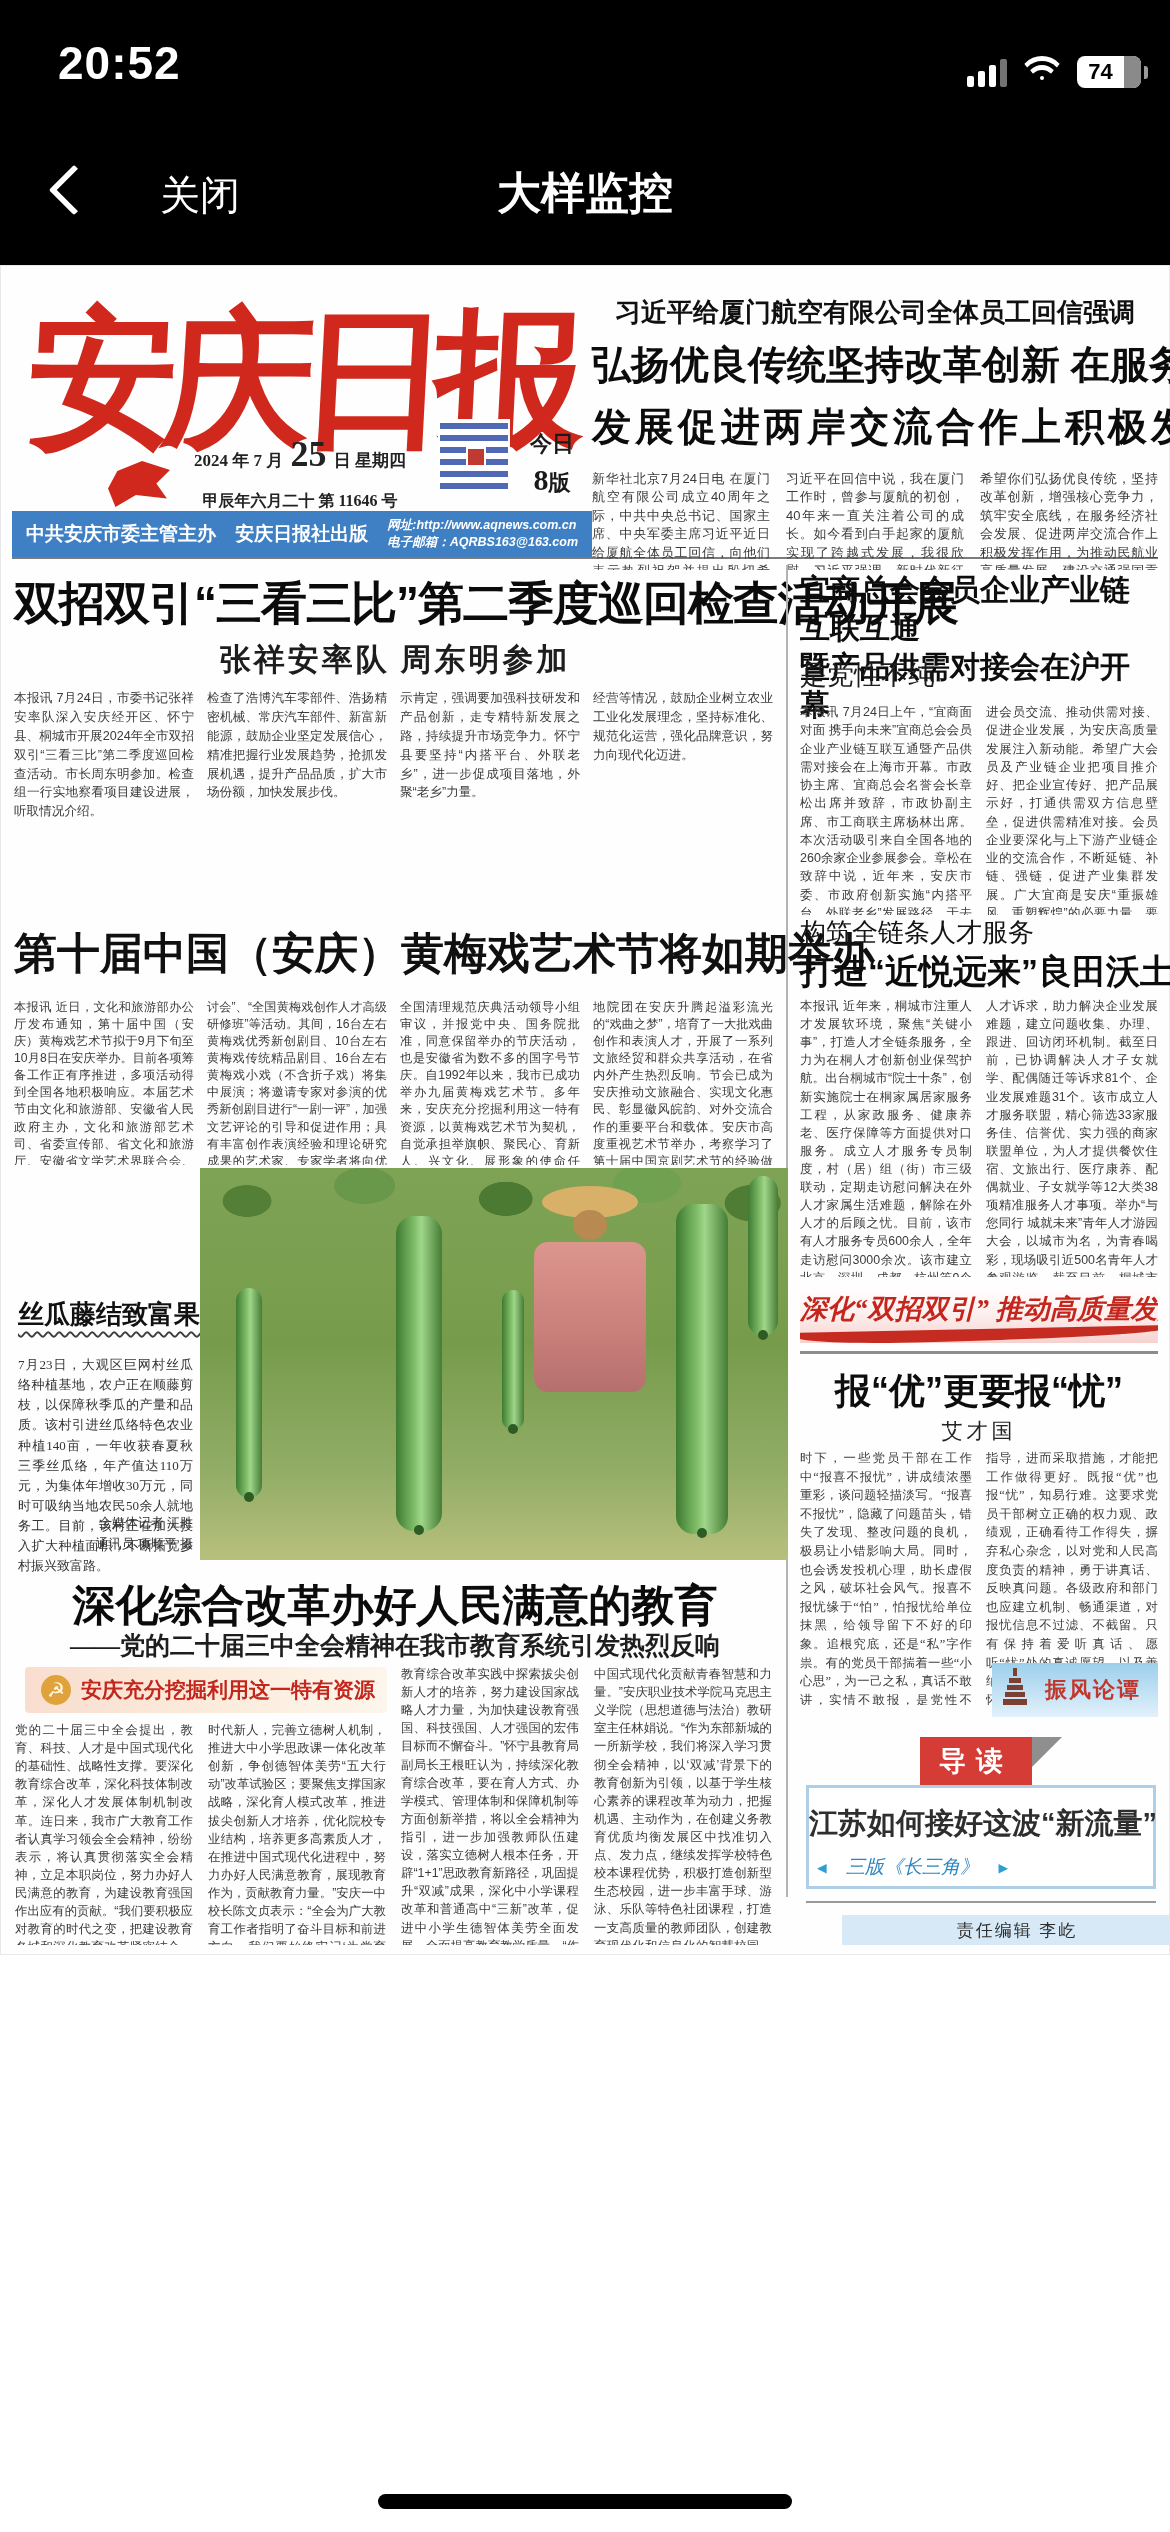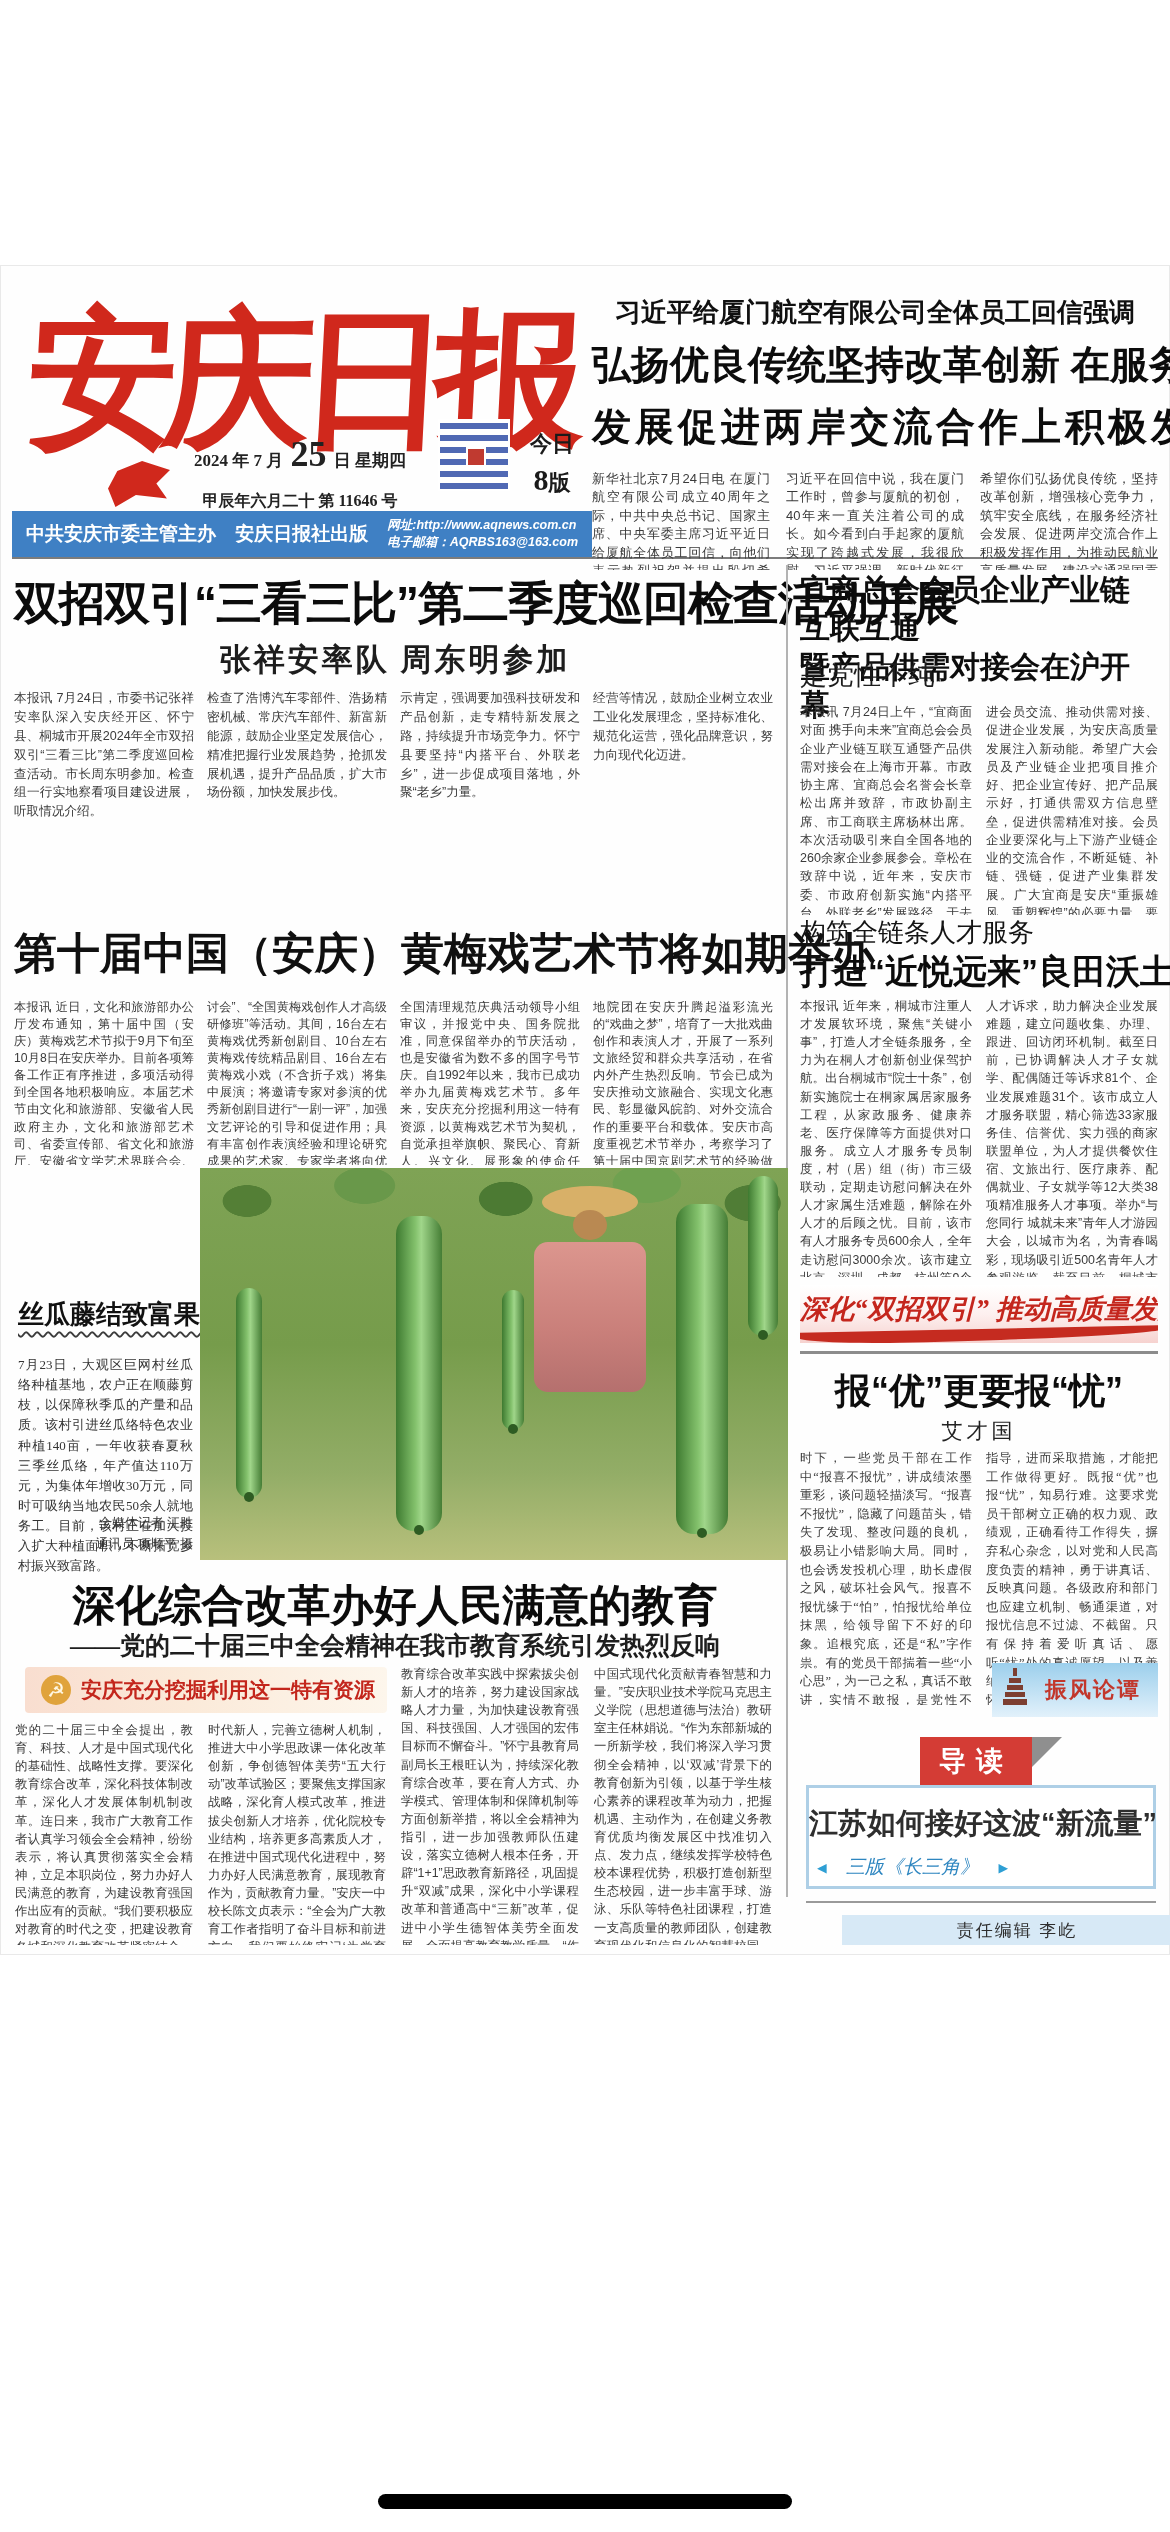--- a/index.html
+++ b/index.html
@@ -171,20 +171,46 @@
   .ed-c3{left:401px;top:1400px;height:280px;}
   .ed-c4{left:594px;top:1400px;height:280px;}
   
   .homebar{position:absolute;left:378px;top:2494px;width:414px;height:15px;border-radius:8px;background:#000;}
 </style>
 </head>
 <body>
 
 <div class="phone">
 
+  <div class="topbars">
+    <div class="time">20:52</div>
+    <div class="sicons">
+      <div class="bars">
+          <i></i>
+          <i></i>
+          <i></i>
+          <i></i>
+        </div>
+      <div class="wifi">
+          <b></b>
+          <b></b>
+          <b></b>
+        </div>
+      <div class="batt">
+        <span class="gap"></span>
+        <span class="pct">74</span>
+      </div>
+      <div class="batt-nub"></div>
+    </div>
+    <div class="navrow">
+      <div class="chev"></div>
+      <div class="close">关闭</div>
+      <div class="navtitle">大样监控</div>
+    </div>
+  </div>
 
   <div class="paper">
 
     <div class="abs logo">安庆日报</div>
     <div class="abs flag"></div>
     <div class="abs dateblock">
       <div class="d1">
         <span>2024 年 7 月</span>
         <span class="day">25</span>
         <span>日  星期四</span>

